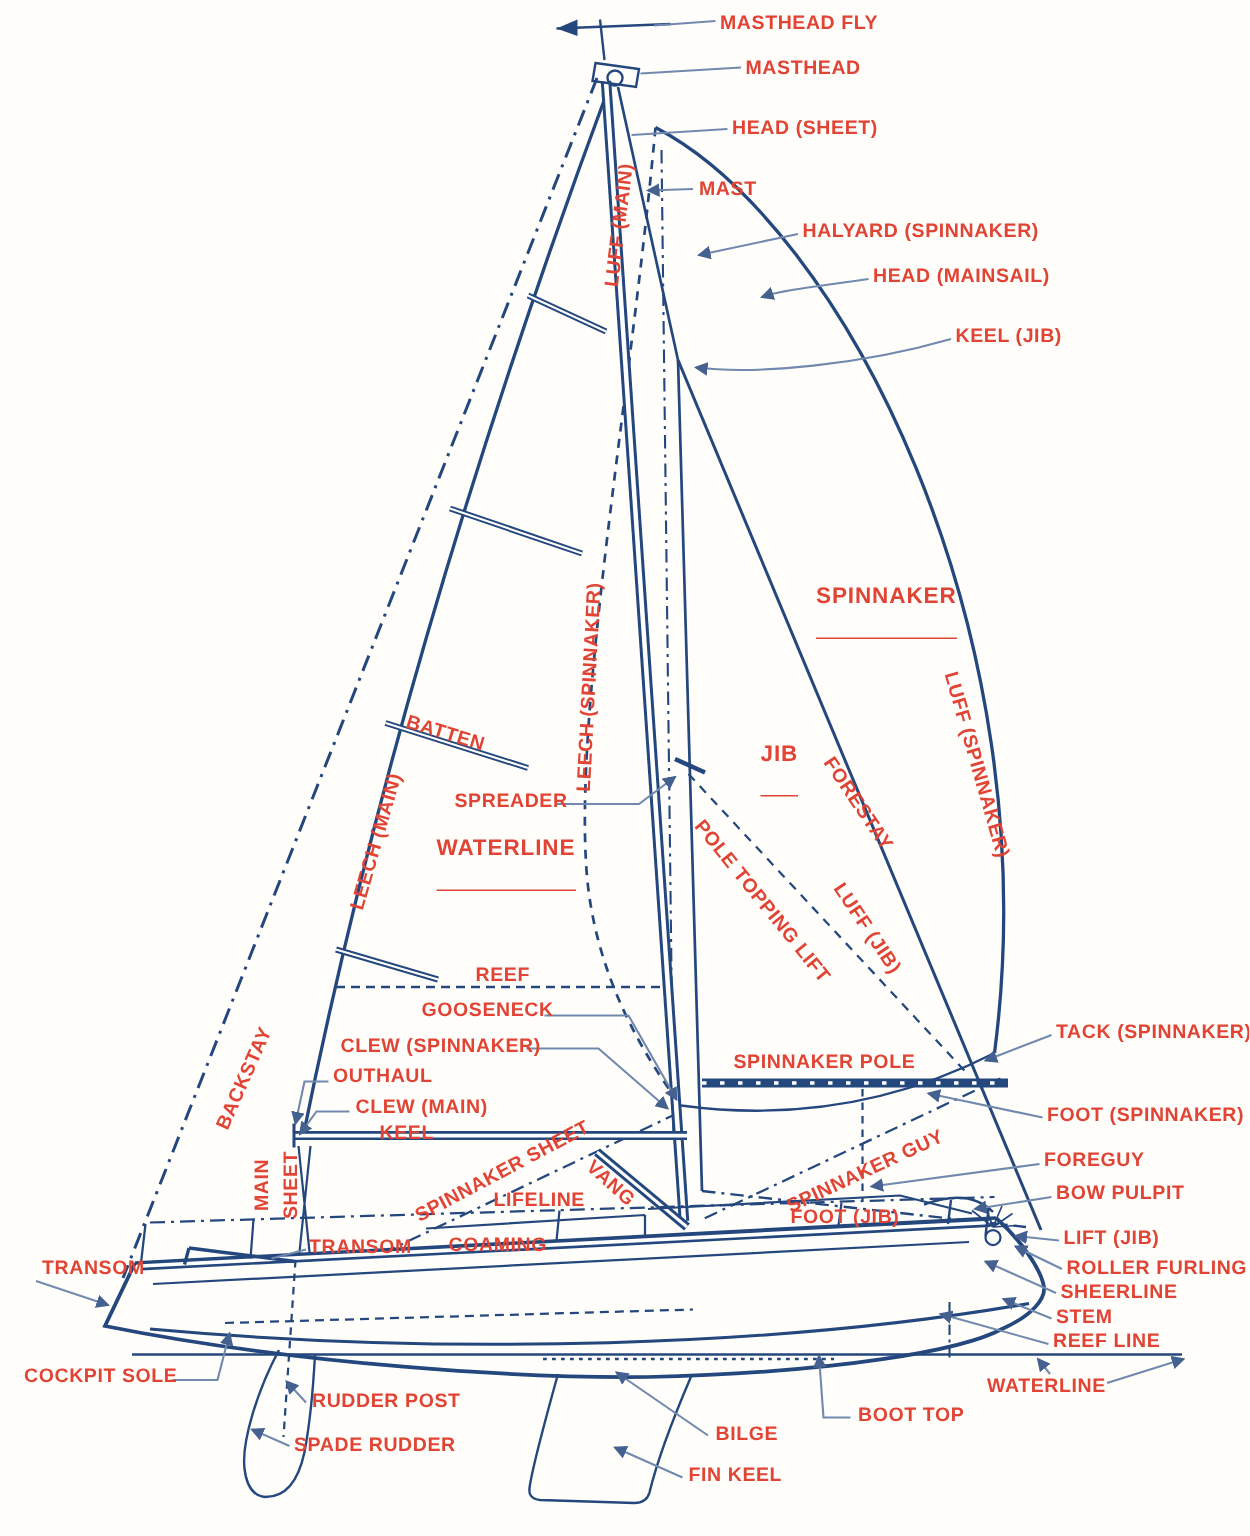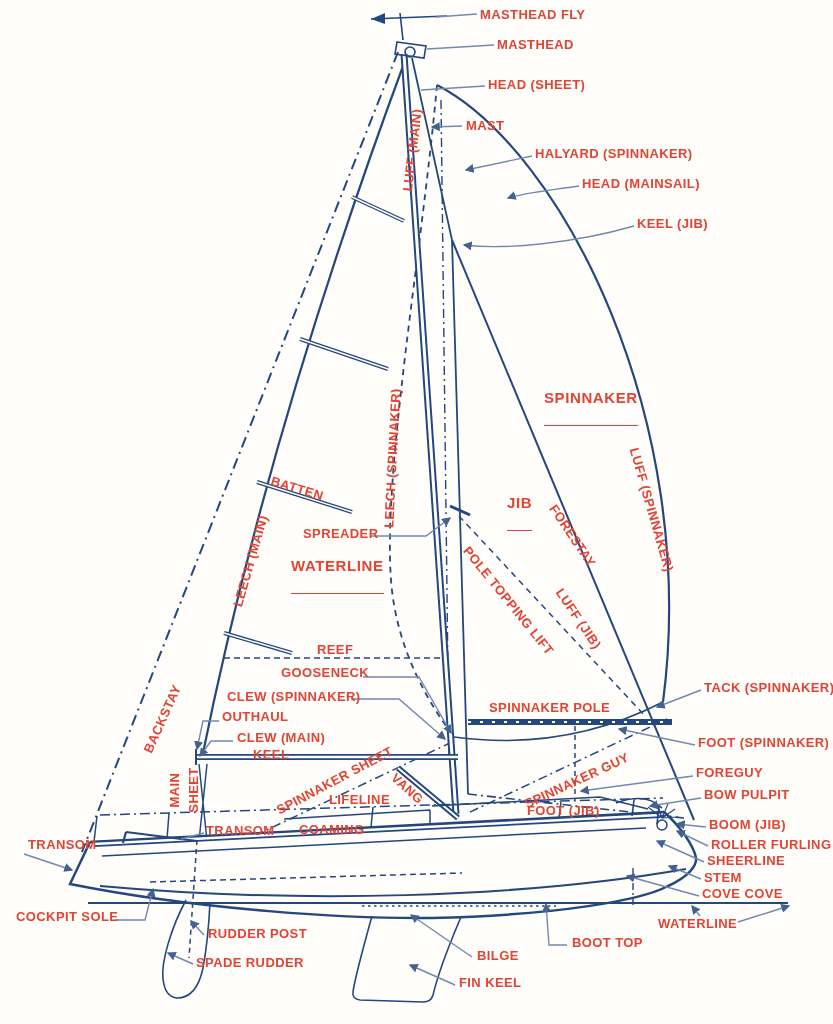--- a/index.html
+++ b/index.html
@@ -178,25 +178,25 @@
 <div class="lbl" style="left:698px;top:736px">FOOT (SPINNAKER)</div>
 <div class="lbl" style="left:696px;top:766px">FOREGUY</div>
 <div class="lbl" style="left:704px;top:788px">BOW PULPIT</div>
 <div class="lbl rot" style="left:577px;top:781px;transform:translate(-50%,-50%) rotate(-25deg)">SPINNAKER GUY</div>
 <div class="lbl rot" style="left:335px;top:781px;transform:translate(-50%,-50%) rotate(-28deg)">SPINNAKER SHEET</div>
 <div class="lbl rot" style="left:175px;top:790px;transform:translate(-50%,-50%) rotate(-90deg)">MAIN</div>
 <div class="lbl rot" style="left:194px;top:790px;transform:translate(-50%,-50%) rotate(-90deg)">SHEET</div>
 <div class="lbl" style="left:329px;top:793px">LIFELINE</div>
 <div class="lbl rot" style="left:407px;top:789px;transform:translate(-50%,-50%) rotate(42deg)">VANG</div>
 <div class="lbl" style="left:527px;top:804px">FOOT (JIB)</div>
-<div class="lbl" style="left:709px;top:818px">BOOM (JIB)</div>
+<div class="lbl" style="left:709px;top:818px">LIFT (JIB)</div>
 <div class="lbl" style="left:711px;top:838px">ROLLER FURLING</div>
 <div class="lbl" style="left:707px;top:854px">SHEERLINE</div>
 <div class="lbl" style="left:704px;top:871px">STEM</div>
-<div class="lbl" style="left:702px;top:887px">COVE COVE</div>
+<div class="lbl" style="left:702px;top:887px">REEF LINE</div>
 <div class="lbl" style="left:206px;top:824px">TRANSOM</div>
 <div class="lbl" style="left:299px;top:823px">COAMING</div>
 <div class="lbl" style="left:28px;top:838px">TRANSOM</div>
 <div class="lbl rot" style="left:163px;top:719px;transform:translate(-50%,-50%) rotate(-66deg)">BACKSTAY</div>
 <div class="lbl" style="left:16px;top:910px">COCKPIT SOLE</div>
 <div class="lbl" style="left:208px;top:927px">RUDDER POST</div>
 <div class="lbl" style="left:196px;top:956px">SPADE RUDDER</div>
 <div class="lbl" style="left:477px;top:949px">BILGE</div>
 <div class="lbl" style="left:572px;top:936px">BOOT TOP</div>
 <div class="lbl" style="left:459px;top:976px">FIN KEEL</div>

